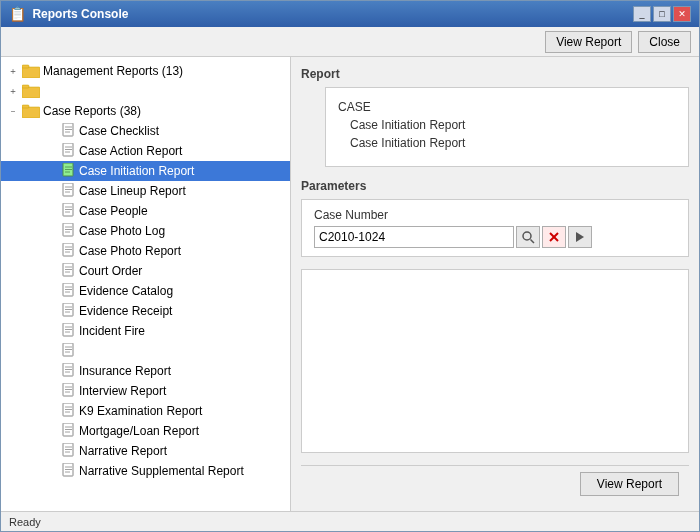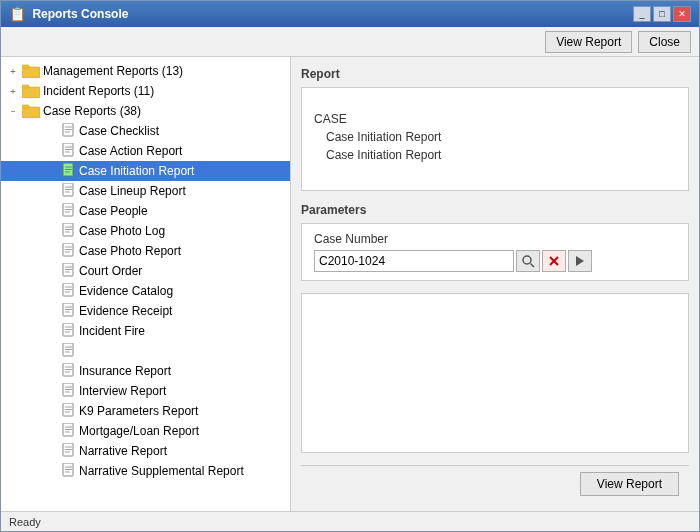--- a/index.html
+++ b/index.html
@@ -197,21 +197,22 @@
     .section-label {
       font-size: 12px;
       font-weight: bold;
       color: #404040;
       margin-bottom: 6px;
     }
 
     .report-section {
       background: white;
       border: 1px solid #ccc;
-      padding: 24px 12px;
+      padding: 12px 12px;
+      margin-left: 24px;
     }
 
     .report-entry {
       font-size: 12px;
       color: #333;
       margin-bottom: 4px;
     }
 
     .report-entry.main { font-weight: normal; }
     .report-entry.sub { padding-left: 12px; }
@@ -337,21 +338,20 @@
         </div>
 
         <div class="tree-item tree-level-0">
           <span class="expand-icon">＋</span>
           <span class="folder-icon">
             <svg class="folder-svg" viewBox="0 0 18 14" fill="none">
               <rect x="0" y="3" width="18" height="11" rx="1" fill="#f0c040" stroke="#c8a000" stroke-width="0.5"></rect>
               <rect x="0" y="1" width="7" height="3" rx="1" fill="#f0c040" stroke="#c8a000" stroke-width="0.5"></rect>
             </svg>
           </span>
-          <span class="item-label">Incident Reports (11)</span>
         </div>
 
         <div class="tree-item tree-level-0">
           <span class="expand-icon">－</span>
           <span class="folder-icon">
             <svg class="folder-svg" viewBox="0 0 18 14" fill="none">
               <rect x="0" y="3" width="18" height="11" rx="1" fill="#f0c040" stroke="#c8a000" stroke-width="0.5"></rect>
               <rect x="0" y="1" width="7" height="3" rx="1" fill="#f0c040" stroke="#c8a000" stroke-width="0.5"></rect>
             </svg>
           </span>
@@ -542,21 +542,21 @@
         <div class="tree-item tree-level-2">
           <span class="expand-icon" style="width:16px;"></span>
           <span class="doc-icon">
             <svg width="14" height="16" viewBox="0 0 14 16">
                 <rect x="1" y="0" width="10" height="13" rx="0.5" fill="white" stroke="#888" stroke-width="1"></rect>
                 <line x1="3" y1="4" x2="10" y2="4" stroke="#888" stroke-width="0.8"></line>
                 <line x1="3" y1="6.5" x2="10" y2="6.5" stroke="#888" stroke-width="0.8"></line>
                 <line x1="3" y1="9" x2="8" y2="9" stroke="#888" stroke-width="0.8"></line>
               </svg>
           </span>
-          <span class="item-label">K9 Parameters Report</span>
+          <span class="item-label">K9 Examination Report</span>
         </div>
 
         <div class="tree-item tree-level-2">
           <span class="expand-icon" style="width:16px;"></span>
           <span class="doc-icon">
             <svg width="14" height="16" viewBox="0 0 14 16">
                 <rect x="1" y="0" width="10" height="13" rx="0.5" fill="white" stroke="#888" stroke-width="1"></rect>
                 <line x1="3" y1="4" x2="10" y2="4" stroke="#888" stroke-width="0.8"></line>
                 <line x1="3" y1="6.5" x2="10" y2="6.5" stroke="#888" stroke-width="0.8"></line>
                 <line x1="3" y1="9" x2="8" y2="9" stroke="#888" stroke-width="0.8"></line>

